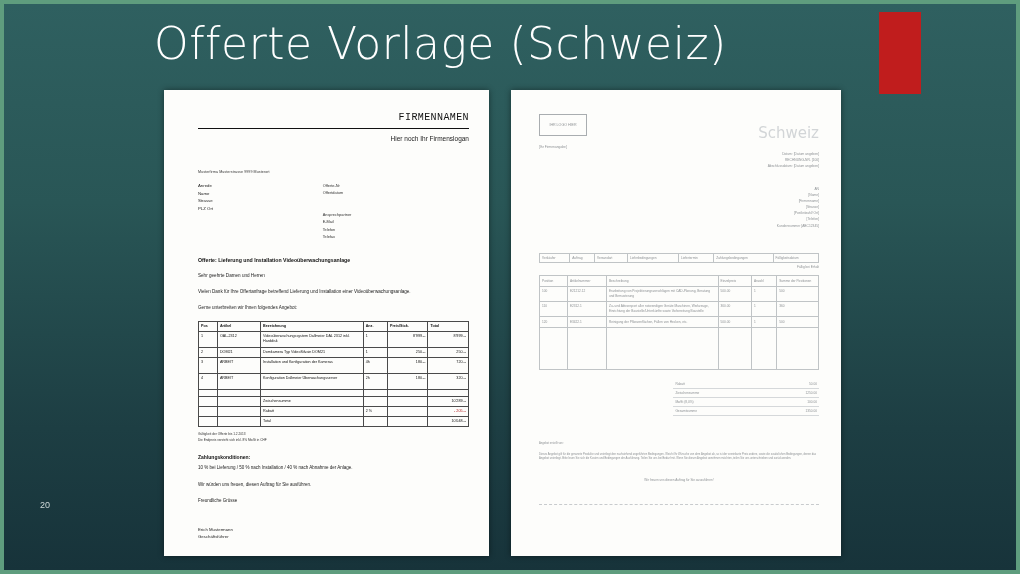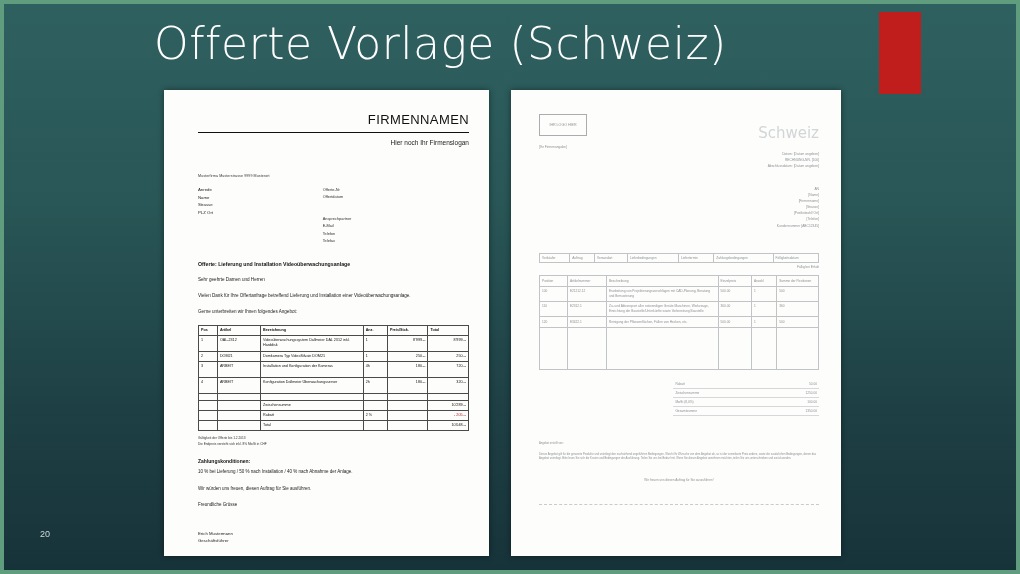--- a/index.html
+++ b/index.html
@@ -28,43 +28,43 @@
     white-space: nowrap;
   }
   .red-block {
     position: absolute;
     left: 875px; top: 8px;
     width: 42px; height: 82px;
     background: #c01d1d;
   }
   .page-num {
     position: absolute;
-    left: 36px; top: 525px;
+    left: 36px; top: 496px;
     font-size: 9px;
     color: #cfd9d9;
   }
 
   
   .sheet {
     position: absolute;
     background: #fdfdfb;
     box-shadow: 0 0 6px rgba(0,0,0,0.45);
     overflow: hidden;
   }
   .sheet-left  { left: 160px; top: 86px; width: 325px; height: 466px; }
   .sheet-right { left: 507px; top: 86px; width: 330px; height: 466px; }
 
   .doc-inner { position: absolute; left: 34px; top: 22px; right: 20px; }
 
   
   .firm-name {
     text-align: right;
-    font-size: 13px;
+    font-size: 10px;
     color: #111;
-    font-family: Liberation Sans, sans-serif;
+    font-family: Liberation Mono, monospace;
     letter-spacing: 0.4px;
   }
   .rule { border-top: 1px solid #111; margin-top: 5px; }
   .slogan {
     text-align: right;
     font-size: 6.5px;
     color: #222;
     margin-top: 6px;
   }
   .addr-line {

